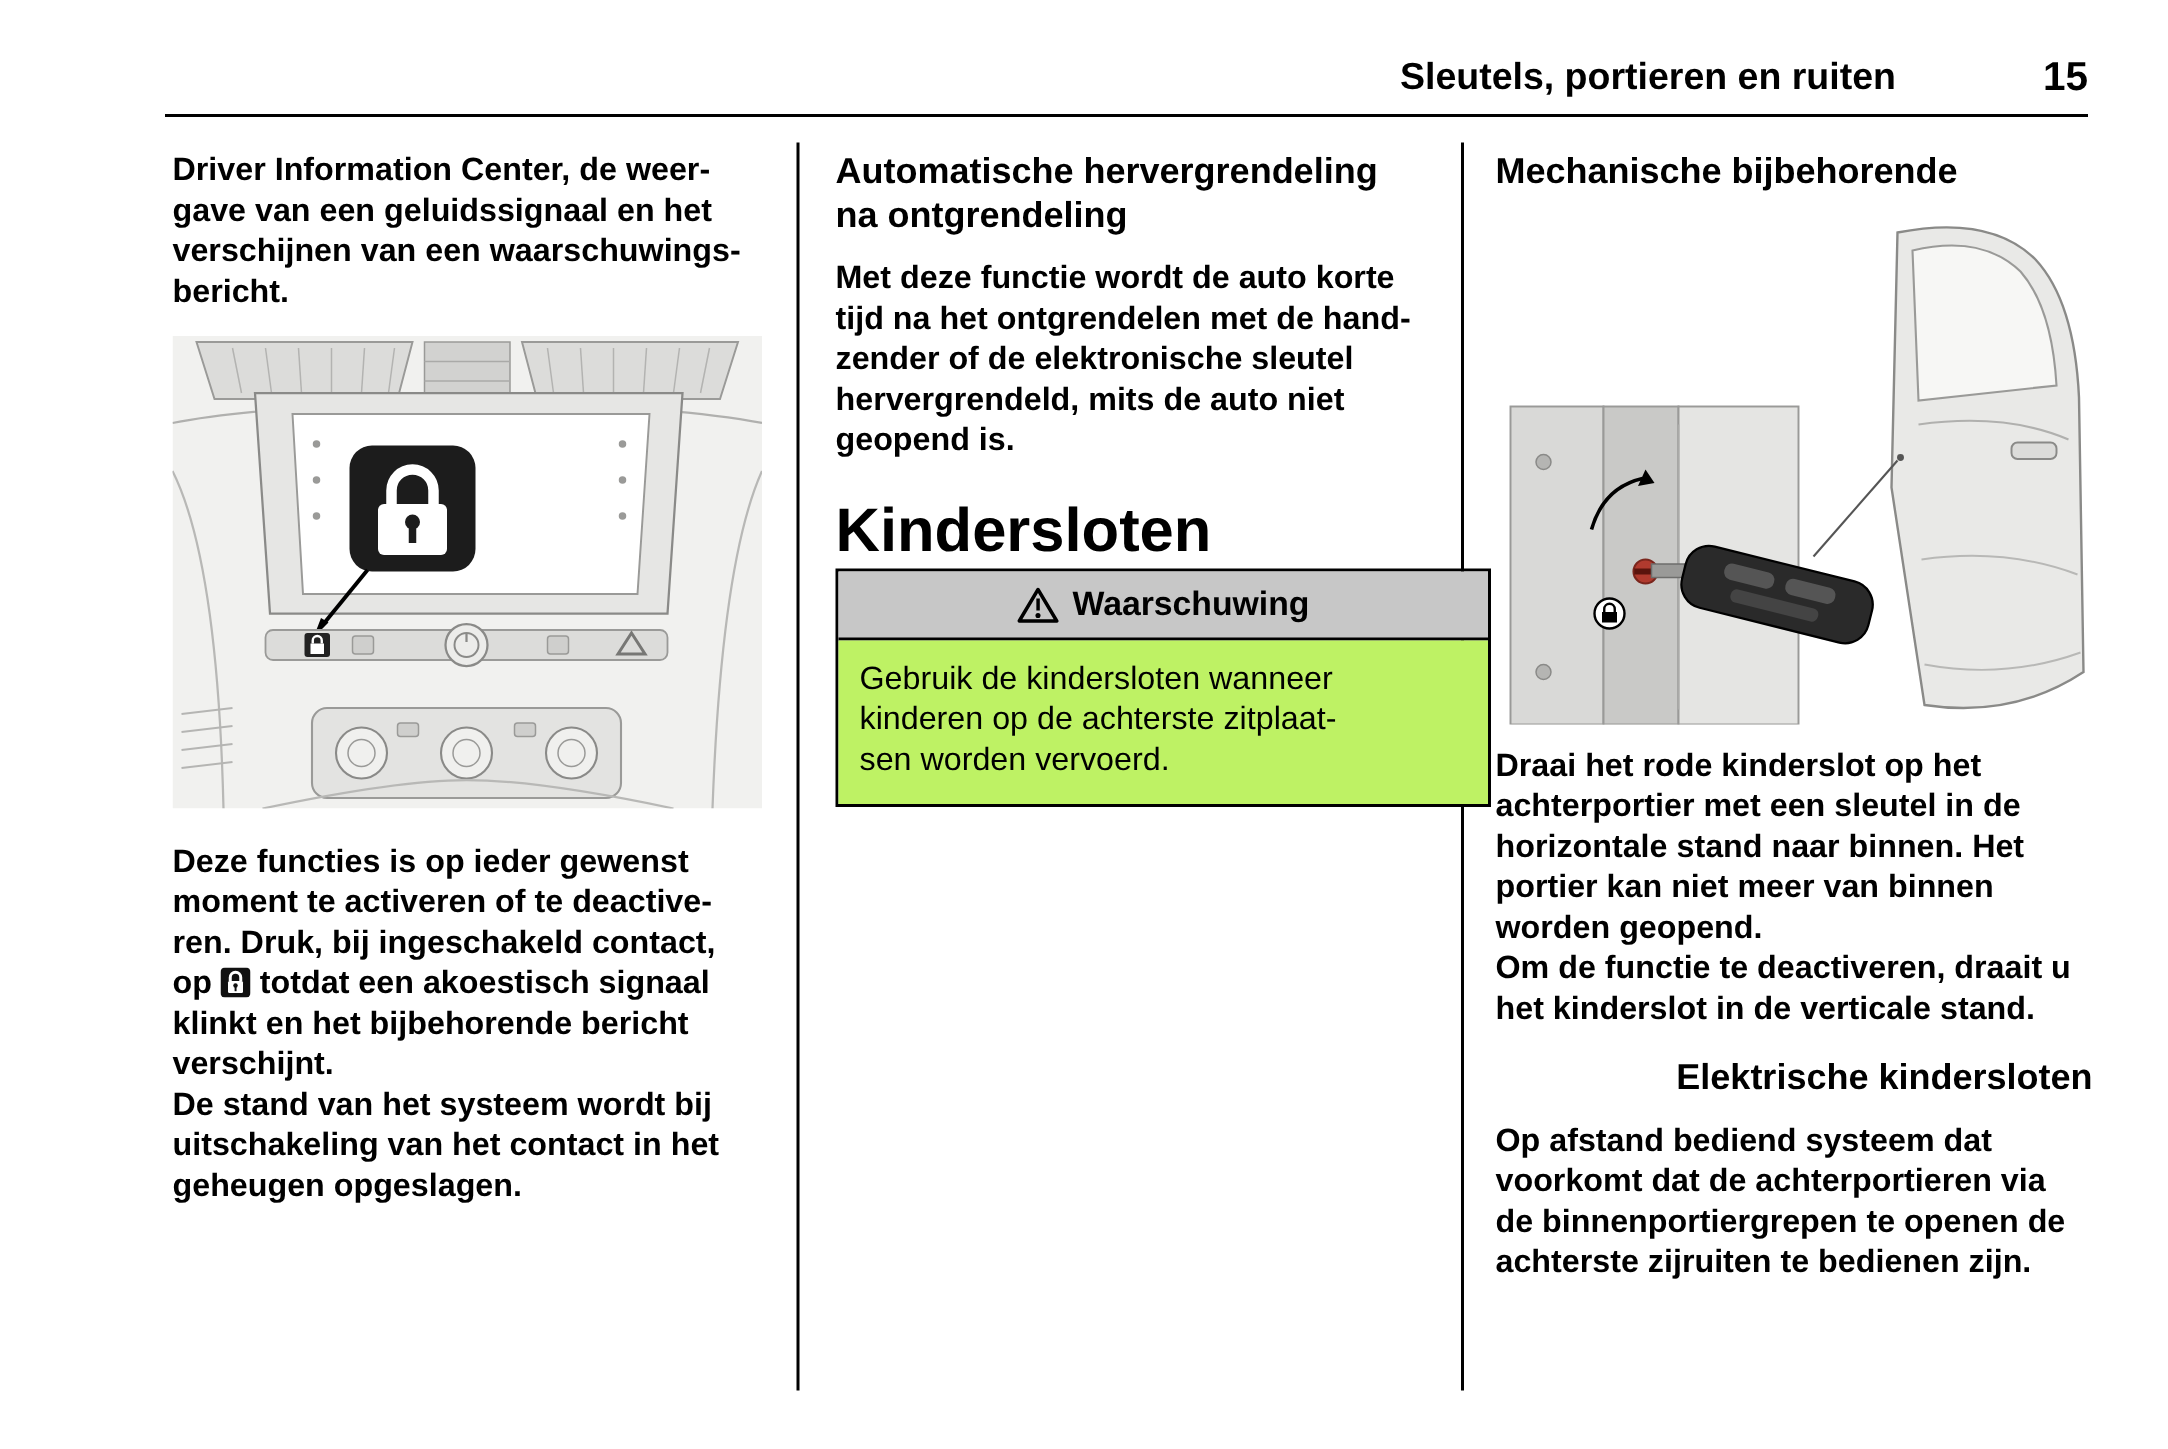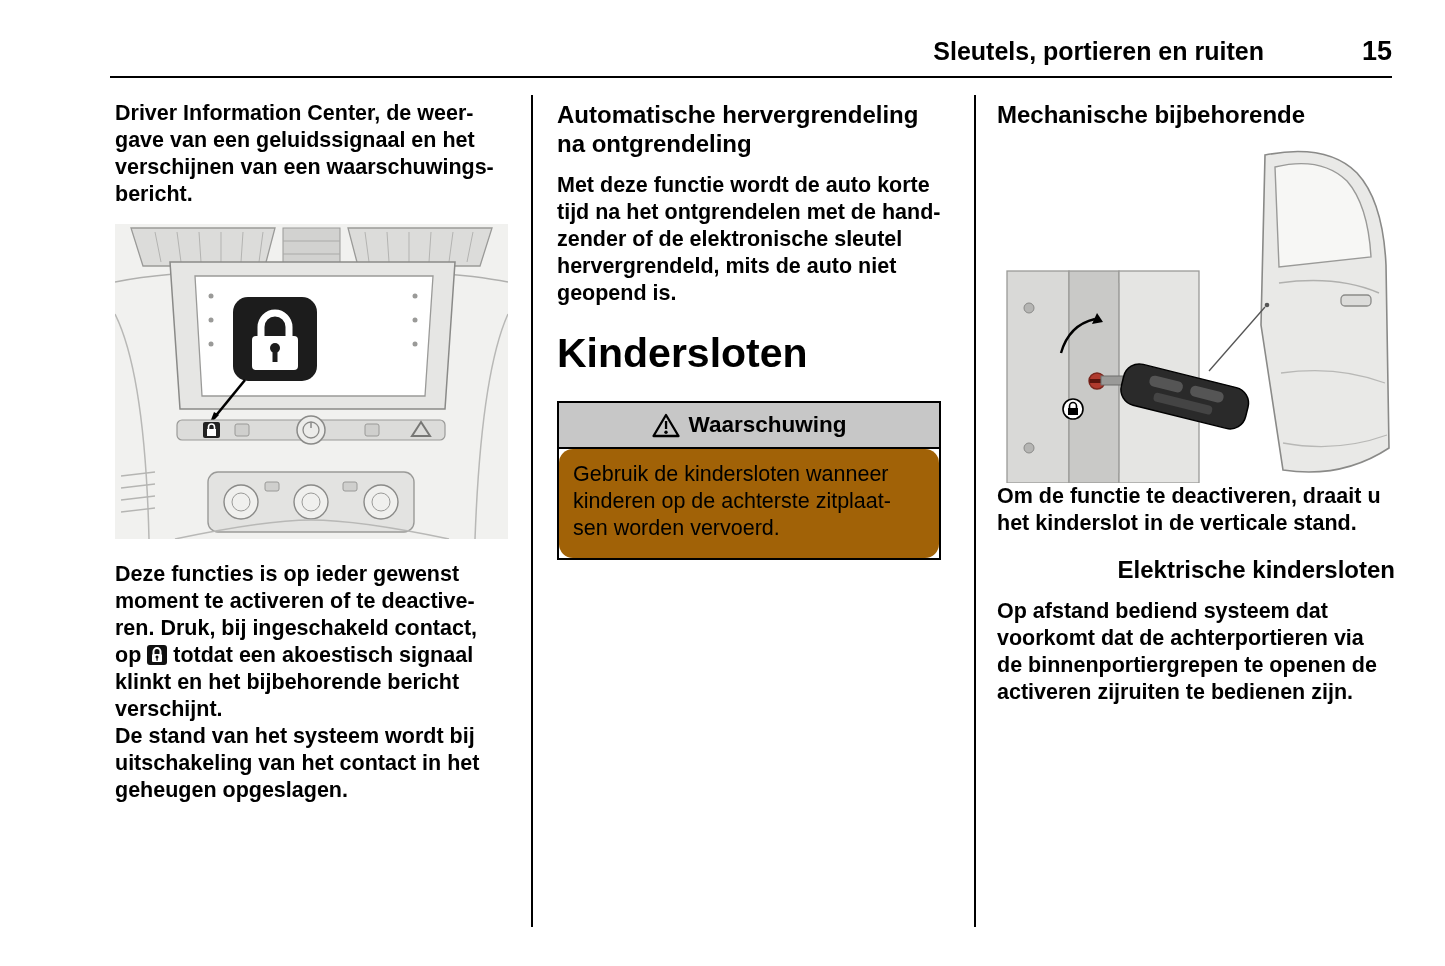--- a/index.html
+++ b/index.html
@@ -33,26 +33,26 @@
   h2.bighead { font-size:41px; line-height:36px; font-weight:bold; margin-top:28px; }
   .after-head { margin-top:14px; }
 
   .figure { display:block; margin-top:16px; }
   .fig1 { width:393px; height:315px; }
   .fig2 { width:393px; height:340px; margin-top:14px; }
   .fig-caption-gap { margin-top:22px; }
 
   .lock-inline { display:inline-block; width:20px; height:20px; vertical-align:-3px; }
 
-  .warnbox { margin-top:30px; width:384px; border:2px solid #000; }
+  .warnbox { margin-top:8px; width:437px; border:2px solid #000; }
   .warnhead { background:#c7c7c7; border-bottom:2px solid #000; height:46px;
               display:flex; align-items:center; justify-content:center; gap:9px;
               font-weight:bold; font-size:22.5px; }
   .warnhead svg { display:block; }
-  .warnbody { padding:12px 14px 16px 14px; font-size:21.5px; line-height:27px; background:#a16207;border-radius:14px; }
+  .warnbody { padding:12px 14px 16px 14px; font-size:21.5px; line-height:27px; background:#bef264; }
 
   .mt18 { margin-top:18px;text-align:right; }
   .mt14 { margin-top:14px; }
   .mt12 { margin-top:12px; }
 </style>
 </head>
 <body>
 
 <div class="page">
 
@@ -246,23 +246,28 @@
         </g>
 
         <g>
           <circle cx="76" cy="266" r="10" fill="#fff" stroke="#000" stroke-width="1.6"></circle>
           <path d="M72.5,265 v-2 a3.5,3.5 0 0 1 7,0 v2" stroke="#000" stroke-width="1.6" fill="none"></path>
           <rect x="71" y="265" width="10" height="7" fill="#000"></rect>
         </g>
       </g>
     </svg>
 
+    <p class="body pre mt14">Draai het rode kinderslot op het
+achterportier met een sleutel in de
+horizontale stand naar binnen. Het
+portier kan niet meer van binnen
+worden geopend.</p>
     <p class="body pre">Om de functie te deactiveren, draait u
 het kinderslot in de verticale stand.</p>
 
     <h3 class="subhead mt18">Elektrische kindersloten</h3>
     <p class="body pre after-head">Op afstand bediend systeem dat
 voorkomt dat de achterportieren via
 de binnenportiergrepen te openen de
-activeren zijruiten te bedienen zijn.</p>
+achterste zijruiten te bedienen zijn.</p>
   </div>
 
 </div>
 
 </body></html>

